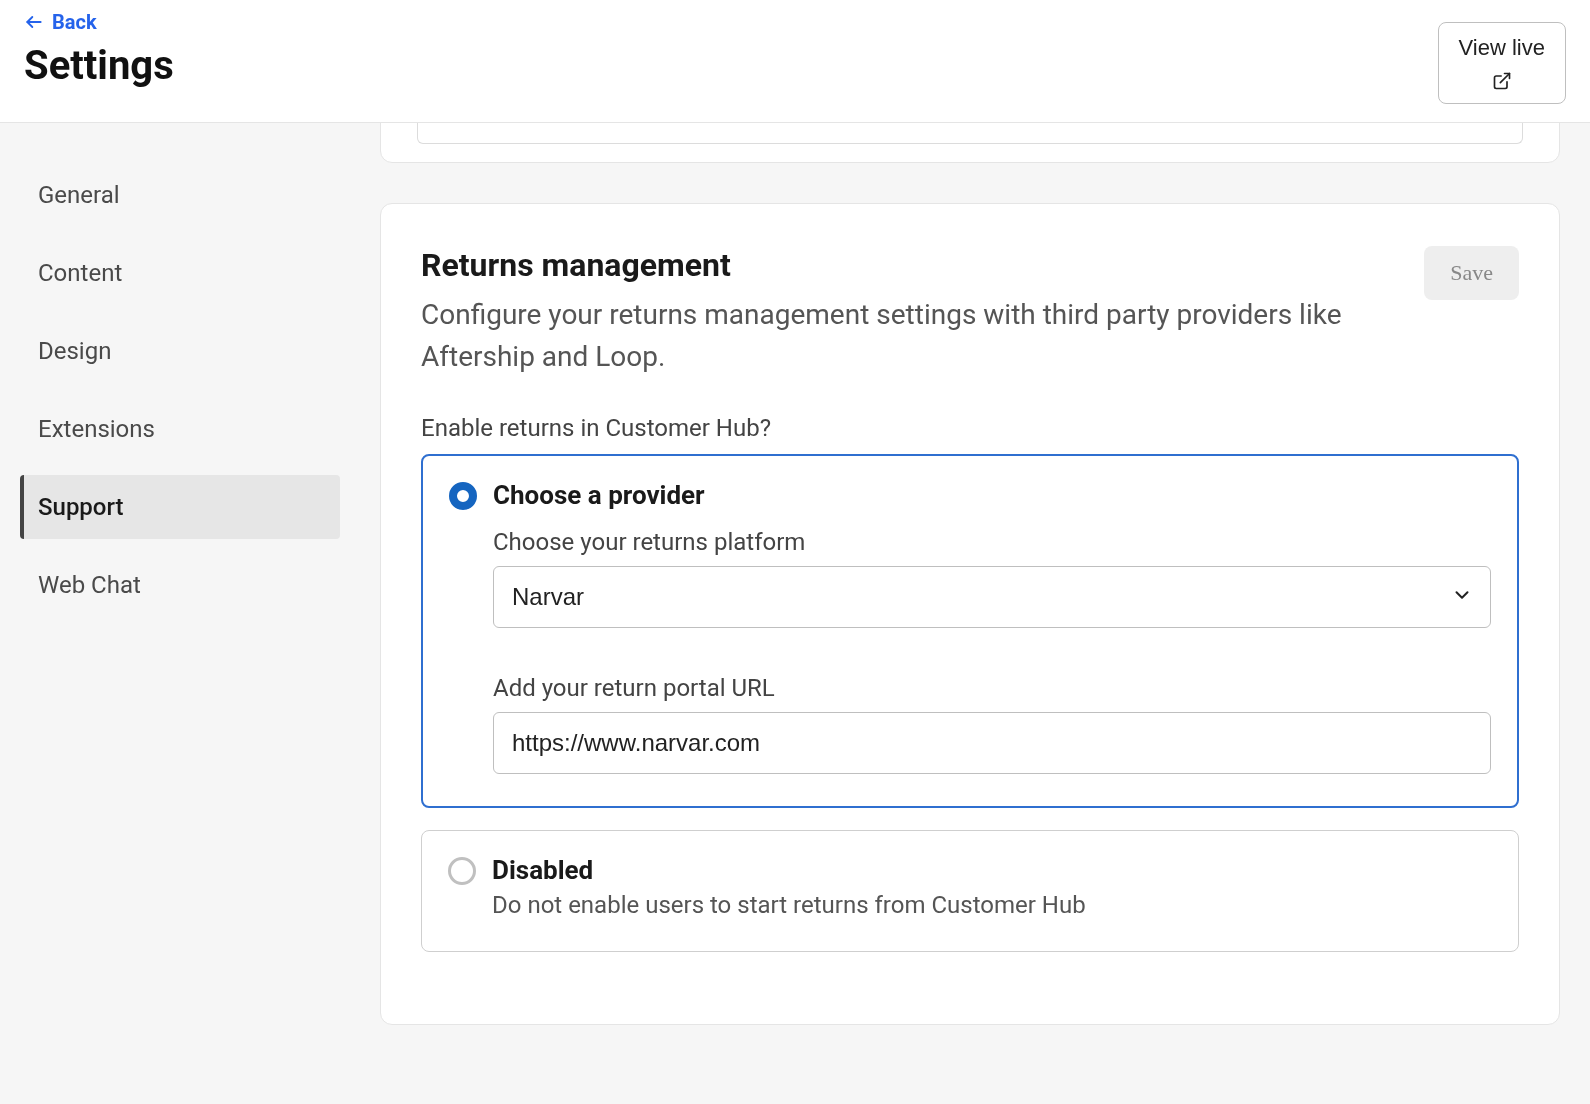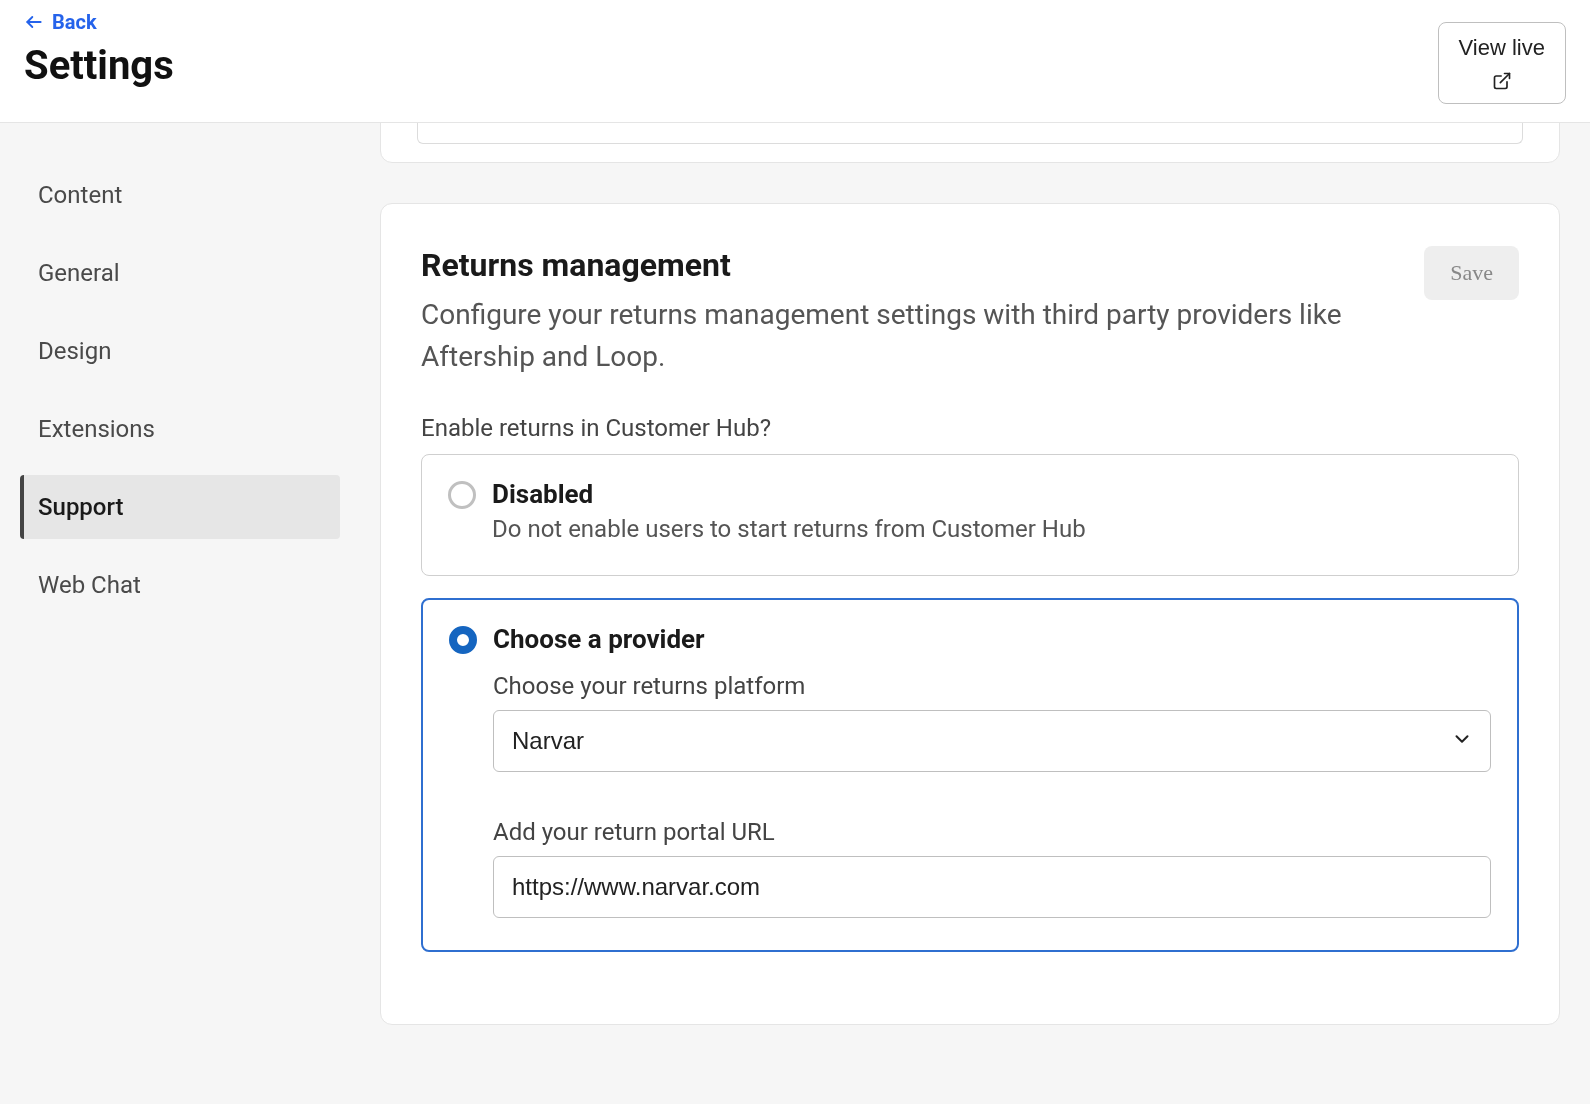--- a/index.html
+++ b/index.html
@@ -238,22 +238,22 @@
           <polyline points="15 3 21 3 21 9"></polyline>
           <line x1="10" y1="14" x2="21" y2="3"></line>
         </svg>
     </span>
   </button>
 </div>
 
 <div class="body">
   <nav class="sidebar">
     <ul>
+      <li>General</li>
       <li>Content</li>
-      <li>General</li>
       <li>Design</li>
       <li>Extensions</li>
       <li class="active">Support</li>
       <li>Web Chat</li>
     </ul>
   </nav>
 
   <main class="main">
 
     <div class="card-stub">
@@ -263,30 +263,20 @@
     <section class="card">
       <div class="card-head">
         <div>
           <h2 class="card-title">Returns management</h2>
           <p class="card-desc">Configure your returns management settings with third party providers like Aftership and Loop.</p>
         </div>
         <button class="save-btn">Save</button>
       </div>
 
       <div class="section-label">Enable returns in Customer Hub?</div>
-
-      <div class="radio-card">
-        <div class="radio-row">
-          <span class="radio-outer"></span>
-          <div>
-            <div class="radio-title">Disabled</div>
-            <div class="radio-sub">Do not enable users to start returns from Customer Hub</div>
-          </div>
-        </div>
-      </div>
 
       <div class="radio-card selected">
         <div class="radio-row">
           <span class="radio-outer"></span>
           <div style="flex:1;">
             <div class="radio-title">Choose a provider</div>
 
             <div class="field-block" style="margin-left:0;">
               <div class="field-label">Choose your returns platform</div>
               <div class="select-wrap">
@@ -300,15 +290,25 @@
 
               <div class="field-gap"></div>
 
               <div class="field-label">Add your return portal URL</div>
               <input class="text-input" type="text" value="https://www.narvar.com" style="">
             </div>
           </div>
         </div>
       </div>
 
+      <div class="radio-card">
+        <div class="radio-row">
+          <span class="radio-outer"></span>
+          <div>
+            <div class="radio-title">Disabled</div>
+            <div class="radio-sub">Do not enable users to start returns from Customer Hub</div>
+          </div>
+        </div>
+      </div>
+
     </section>
   </main>
 </div>
 
 </body></html>

